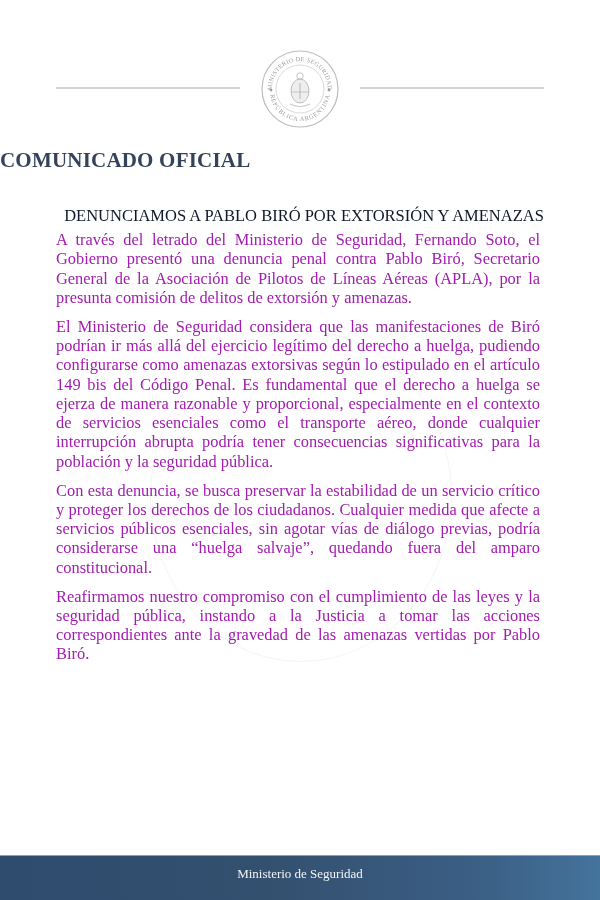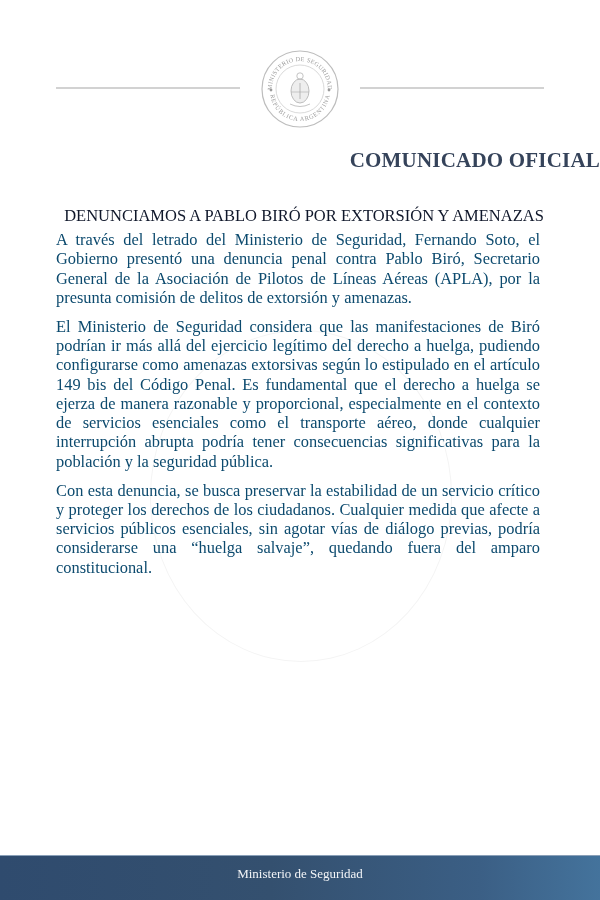--- a/index.html
+++ b/index.html
@@ -8,33 +8,33 @@
       background: #ffffff;
       font-family: "DejaVu Serif", "Liberation Serif", serif;
       color: #2b2b2b;
     }
     .header { position: absolute; top: 0; left: 0; width: 600px; height: 140px; }
     .rule { position: absolute; top: 87px; height: 2px; background: #d2d2d2; }
     .rule.left { left: 56px; width: 184px; }
     .rule.right { left: 360px; width: 184px; }
     .seal { position: absolute; left: 260px; top: 49px; width: 80px; height: 80px; }
     .title {
-      position: absolute; top: 148px; left: 0; width: 600px; text-align: right;
+      position: absolute; top: 148px; left: 0; width: 600px; text-align: left;
       font-family: "Liberation Serif", "DejaVu Serif", serif;
       font-weight: bold; font-size: 21px; color: #35435a; letter-spacing: 0.2px;
     }
     .subtitle {
       position: absolute; top: 206px; left: 4px; width: 600px; text-align: center;
       font-family: "Liberation Serif", "DejaVu Serif", serif;
       font-size: 16.5px; color: #0f172a;
     }
     .body {
       position: absolute; top: 230px; left: 56px; width: 484px;
       font-family: "Liberation Serif", "DejaVu Serif", serif;
-      font-size: 16.4px; line-height: 19.3px; color: #0c4a6e;
+      font-size: 16.4px; line-height: 19.3px; color: #a21caf;
       text-align: justify;
     }
     .body p { margin: 0 0 9.5px 0; }
     .footer {
       position: absolute; left: 0; top: 855px; width: 600px; height: 45px;
       background: linear-gradient(90deg, #2f4b6e 0%, #34506f 45%, #3b5f85 80%, #44739c 100%);
       border-top: 1px solid #8aa0b8;
     }
     .footer-text {
       position: absolute; top: 10px; left: 0; width: 600px; text-align: center;
@@ -77,17 +77,18 @@
   </svg>
 </div>
 
 <div class="title">COMUNICADO OFICIAL</div>
 <div class="subtitle">DENUNCIAMOS A PABLO BIRÓ POR EXTORSIÓN Y AMENAZAS</div>
 
 <div class="body">
   <p>A través del letrado del Ministerio de Seguridad, Fernando Soto, el Gobierno presentó una denuncia penal contra Pablo Biró, Secretario General de la Asociación de Pilotos de Líneas Aéreas (APLA), por la presunta comisión de delitos de extorsión y amenazas.</p>
   <p>El Ministerio de Seguridad considera que las manifestaciones de Biró podrían ir más allá del ejercicio legítimo del derecho a huelga, pudiendo configurarse como amenazas extorsivas según lo estipulado en el artículo 149 bis del Código Penal. Es fundamental que el derecho a huelga se ejerza de manera razonable y proporcional, especialmente en el contexto de servicios esenciales como el transporte aéreo, donde cualquier interrupción abrupta podría tener consecuencias significativas para la población y la seguridad pública.</p>
   <p>Con esta denuncia, se busca preservar la estabilidad de un servicio crítico y proteger los derechos de los ciudadanos. Cualquier medida que afecte a servicios públicos esenciales, sin agotar vías de diálogo previas, podría considerarse una “huelga salvaje”, quedando fuera del amparo constitucional.</p>
+  <p>Reafirmamos nuestro compromiso con el cumplimiento de las leyes y la seguridad pública, instando a la Justicia a tomar las acciones correspondientes ante la gravedad de las amenazas vertidas por Pablo Biró.</p>
 </div>
 
 <div class="footer">
   <div class="footer-text">Ministerio de Seguridad</div>
 </div>
 
 </body></html>

